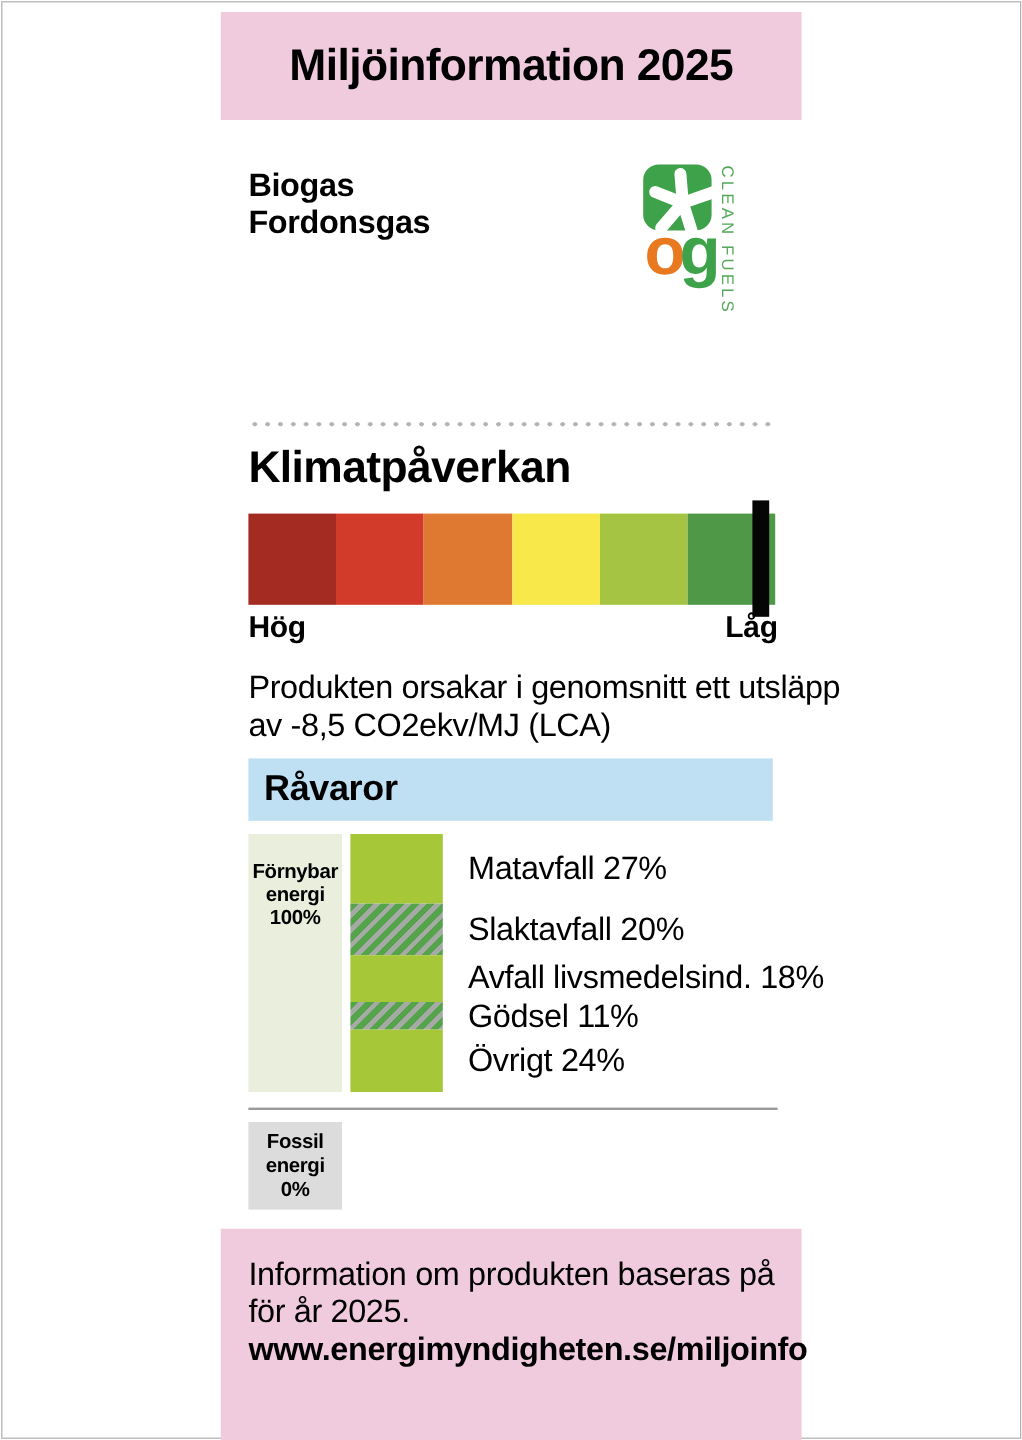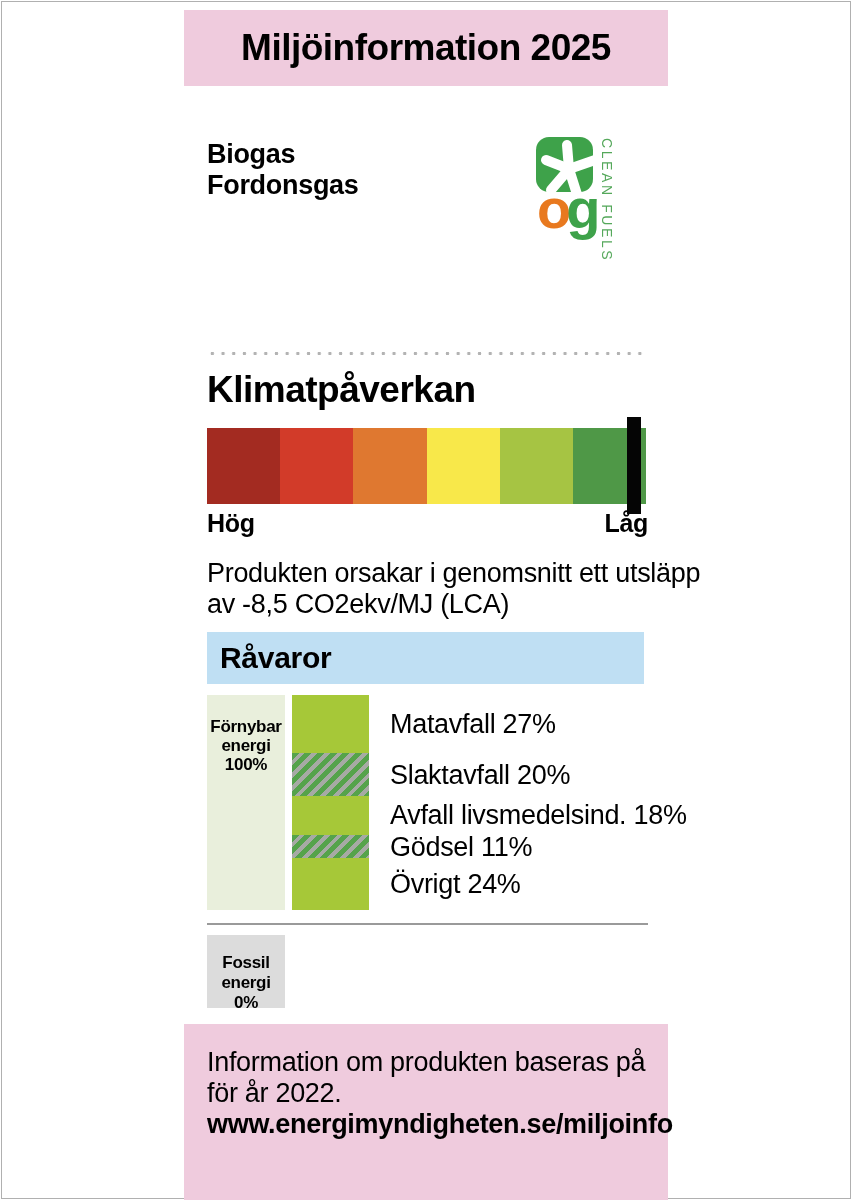--- a/index.html
+++ b/index.html
@@ -6,21 +6,21 @@
     --pink:#efcbdd; --blue:#bfdff3; --pale_green:#e9efdc; --bar_green:#a6c838;
     --hatch_green:#55a34b; --hatch_gray:#a6aaa4; --fossil_gray:#dcdcdc;
     --logo_green:#3ea24a; --logo_orange:#e8791f; --logo_text_green:#55a85b;
     --marker_black:#050505; --dot_gray:#b3b3b3; --line_gray:#9a9a9a; --frame_gray:#b0b0b0;
   }
   html,body{margin:0;padding:0;background:#fff;}
   body{font-family:"Liberation Sans","DejaVu Sans",sans-serif;color:#000;}
   .page{position:relative;width:852px;height:1200px;background:#fff;overflow:hidden;letter-spacing:-0.3px;}
   .frame{position:absolute;inset:1px;border:1px solid var(--frame_gray);pointer-events:none;}
 
-  .header{position:absolute;left:184px;top:10px;width:484px;height:76px;background:var(--pink);
+  .header{position:absolute;left:184px;top:10px;width:484px;height:90px;background:var(--pink);
     display:flex;align-items:center;justify-content:center;}
   .header .title{font-size:37px;font-weight:bold;letter-spacing:-0.5px;}
 
   .product{position:absolute;left:207px;top:139px;font-size:27px;font-weight:bold;line-height:31px;}
 
   
   .logo{position:absolute;left:536px;top:133px;width:84px;height:114px;}
   .logo-square{position:absolute;left:0;top:4px;width:57px;height:55px;background:var(--logo_green);border-radius:13px;}
   .logo-star{position:absolute;left:0;top:0;}
   .logo-og{position:absolute;left:1px;top:46px;font-size:56px;font-weight:bold;letter-spacing:-5px;line-height:60px;}
@@ -56,21 +56,21 @@
   .stack{position:absolute;left:85px;top:0;width:77px;height:215px;display:flex;flex-direction:column;}
   .stack-seg{width:100%;}
   .stack-seg.solid{background:var(--bar_green);}
   .stack-seg.hatched{background:repeating-linear-gradient(135deg,var(--hatch_green) 0 5px,var(--hatch_gray) 5px 9px);}
   .seg-labels{position:absolute;left:183px;top:0;width:258px;height:215px;}
   .seg-label{position:absolute;transform:translateY(-50%);font-size:27px;white-space:nowrap;}
 
   .divider{position:absolute;left:207px;top:923px;width:441px;height:2px;background:var(--line_gray);}
 
   .fossil-box{position:absolute;left:207px;top:935px;width:78px;height:73px;background:var(--fossil_gray);
-    text-align:center;font-size:17px;font-weight:bold;line-height:20px;padding-top:18px;box-sizing:border-box;}
+    text-align:center;font-size:17px;font-weight:bold;line-height:20px;padding-top:7px;box-sizing:border-box;}
 
   .footer{position:absolute;left:184px;top:1024px;width:484px;height:193px;background:var(--pink);
     box-sizing:border-box;padding:23px 0 0 23px;font-size:27px;line-height:31px;}
   .footer .url{font-weight:bold;}
 </style>
 </head>
 <body>
 
 <div class="page">
   <div class="frame"></div>
@@ -153,16 +153,16 @@
   <div class="divider"></div>
 
   <div class="fossil-box">
     <div>Fossil</div>
     <div>energi</div>
     <div>0%</div>
   </div>
 
   <div class="footer">
     <div>Information om produkten baseras på</div>
-    <div>för år 2022.</div>
+    <div>för år 2025.</div>
     <div class="url">www.energimyndigheten.se/miljoinfo</div>
   </div>
 </div>
 
 </body></html>

